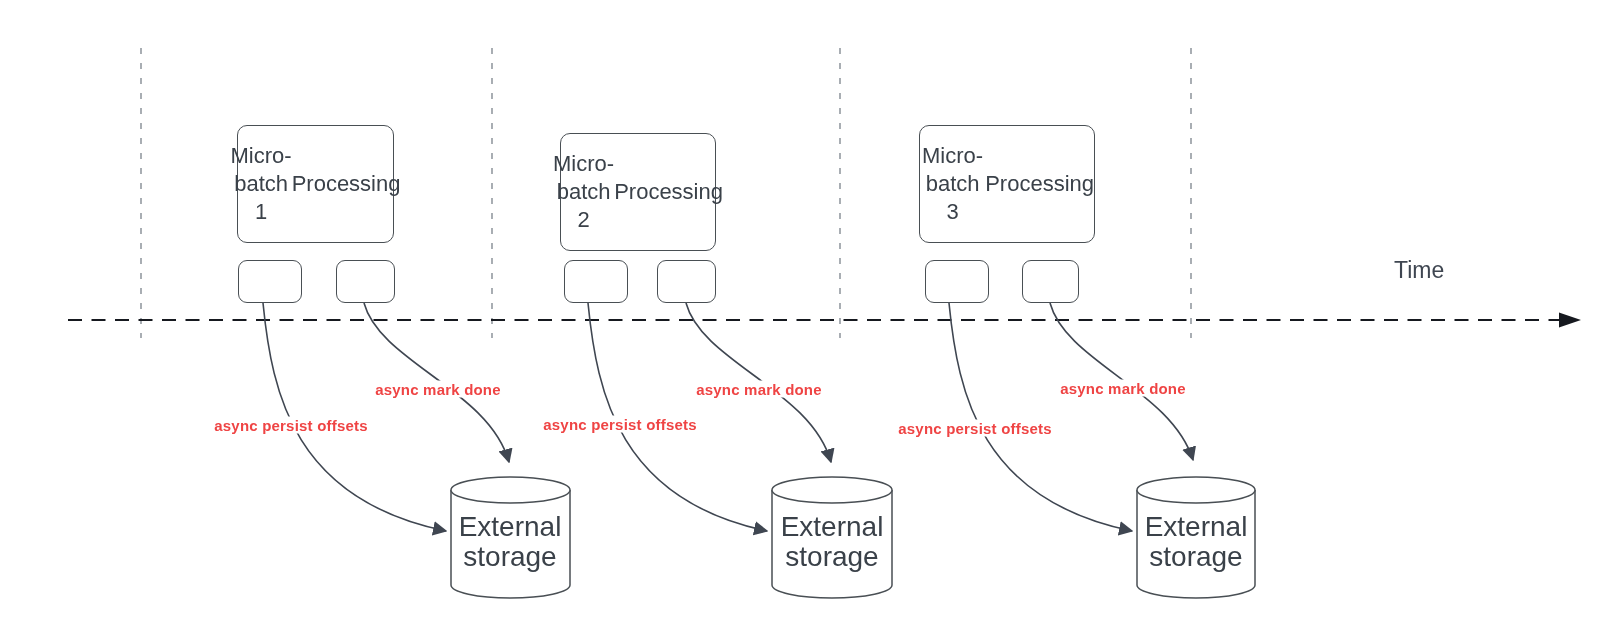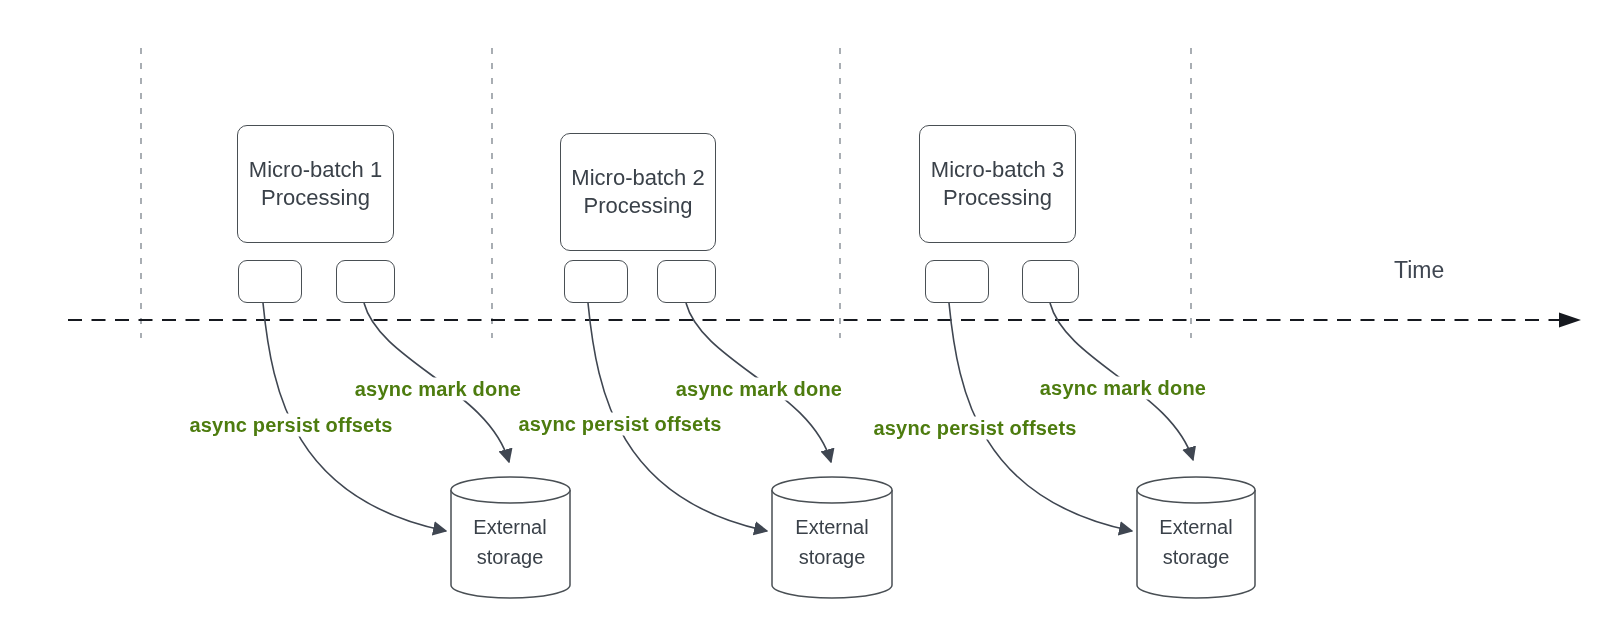--- a/index.html
+++ b/index.html
@@ -1,27 +1,27 @@
 <!DOCTYPE html>
 <html><head>
 <meta charset="utf-8">
 <style>
   html,body{margin:0;padding:0;background:#ffffff;}
   #canvas{position:relative;width:1600px;height:642px;background:#ffffff;overflow:hidden;
           font-family:"Liberation Sans", sans-serif;}
   #shapes{position:absolute;left:0;top:0;}
   .procbox{position:absolute;box-sizing:border-box;border:1.6px solid #494f54;border-radius:10px;
-           background:#ffffff;display:flex;flex-direction:column;justify-content:center;align-items:center;
+           background:#ffffff;display:flex;flex-direction:row;justify-content:center;align-items:center;
            color:#3a4149;font-size:22px;line-height:28px;text-align:center;}
   .slot{position:absolute;box-sizing:border-box;height:43px;border:1.6px solid #494f54;
         border-radius:9px;background:#ffffff;}
-  .blabel{position:absolute;transform:translate(-50%,-50%);font-size:20px;font-weight:bold;
-          color:#4d7c0f;background:#ffffff;padding:0 3px;white-space:nowrap;letter-spacing:0.2px;}
+  .blabel{position:absolute;transform:translate(-50%,-50%);font-size:15px;font-weight:bold;
+          color:#ef4444;background:#ffffff;padding:0 3px;white-space:nowrap;letter-spacing:0.2px;}
   .storetext{position:absolute;width:130px;text-align:center;color:#3a4149;
-             font-size:20px;line-height:30px;}
+             font-size:28px;line-height:30px;}
   .timelbl{position:absolute;color:#3f4651;font-size:23px;}
   .txtline{display:block;}
 </style>
 </head>
 <body>
 
 <div id="canvas">
 
   <svg id="shapes" width="1600" height="642" viewBox="0 0 1600 642">
     <defs>
@@ -79,21 +79,21 @@
   </div>
   <div class="slot" style="left:564px;top:260px;width:64px;"></div>
   <div class="slot" style="left:657px;top:260px;width:59px;"></div>
   <div class="blabel" style="left:620px;top:424px;">async persist offsets</div>
   <div class="blabel" style="left:759px;top:389px;">async mark done</div>
   <div class="storetext" style="left:767px;top:512px;">
     <span class="txtline">External</span>
     <span class="txtline">storage</span>
   </div>
 
-  <div class="procbox" style="left:919px;top:125px;width:157px;height:118px;">
+  <div class="procbox" style="left:919px;top:125px;width:176px;height:118px;">
     <span class="txtline">Micro-batch 3</span>
     <span class="txtline">Processing</span>
   </div>
   <div class="slot" style="left:925px;top:260px;width:64px;"></div>
   <div class="slot" style="left:1022px;top:260px;width:57px;"></div>
   <div class="blabel" style="left:975px;top:428px;">async persist offsets</div>
   <div class="blabel" style="left:1123px;top:388px;">async mark done</div>
   <div class="storetext" style="left:1131px;top:512px;">
     <span class="txtline">External</span>
     <span class="txtline">storage</span>

